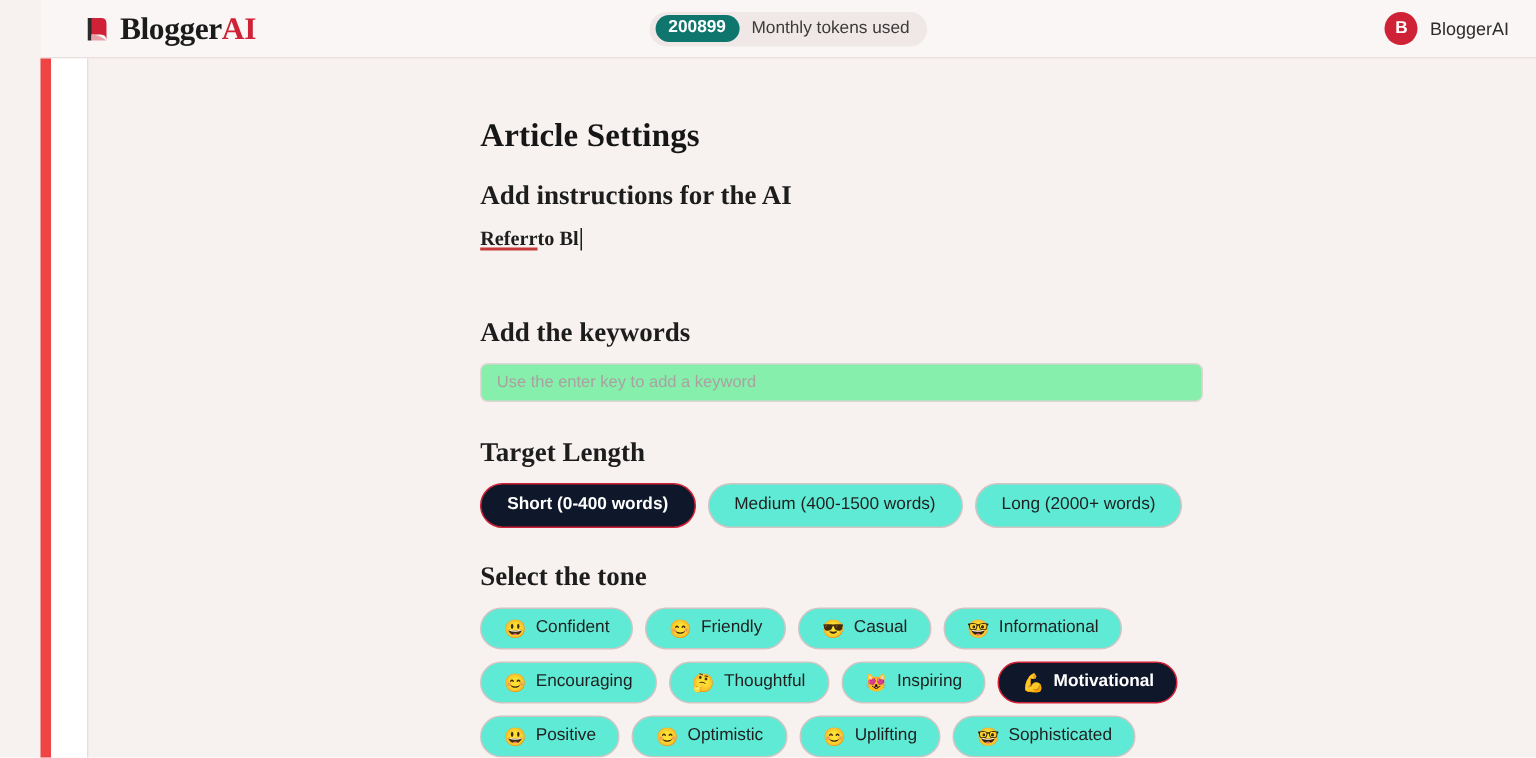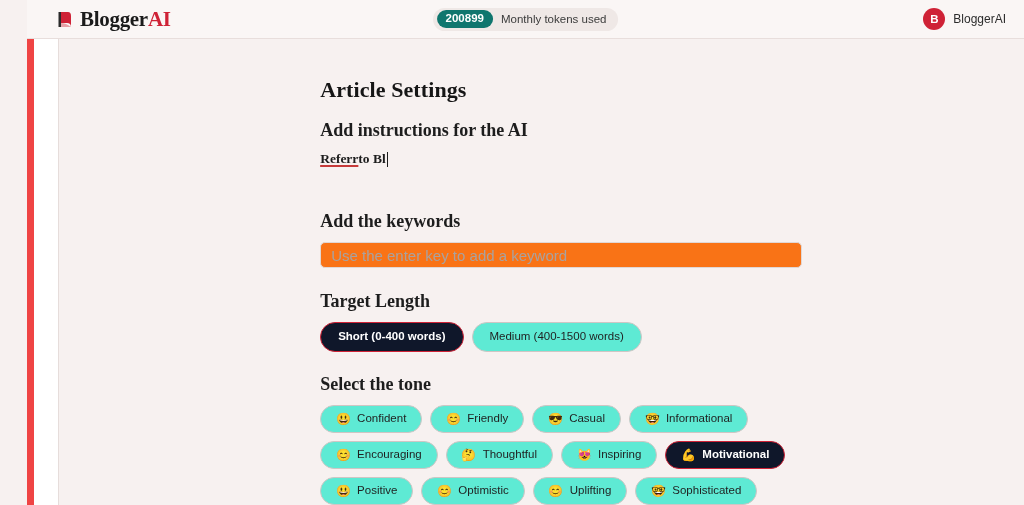--- a/index.html
+++ b/index.html
@@ -165,22 +165,22 @@
     vertical-align: middle;
   }
 
   .block-keywords { margin-top: 44px; }
 
   .keyword-input {
     width: 482px;
     height: 26px;
     border: 1px solid #e0d7d5;
     border-radius: 5px;
-    background: #f97316;
-    font-size: 15px;
+    background: #86efac;
+    font-size: 11px;
     color: #111;
     padding: 0 10px;
     outline: none;
     font-family: "Liberation Sans", sans-serif;
   }
   .keyword-input::placeholder { color: #a9a2a0; }
 
   .block-length { margin-top: 23px; }
 
   .chip-row {
@@ -276,20 +276,21 @@
       <div class="block-keywords">
         <div class="section-label">Add the keywords</div>
         <input class="keyword-input" type="text" placeholder="Use the enter key to add a keyword" style="">
       </div>
 
       <div class="block-length">
         <div class="section-label">Target Length</div>
         <div class="chip-row">
           <button class="chip length-chip selected">Short (0-400 words)</button>
           <button class="chip length-chip">Medium (400-1500 words)</button>
+          <button class="chip length-chip">Long (2000+ words)</button>
         </div>
       </div>
 
       <div class="block-tone">
         <div class="section-label">Select the tone</div>
         <div class="tone-rows">
 
           <div class="tone-row">
             <button class="chip">
               <span class="emoji">😃</span>

